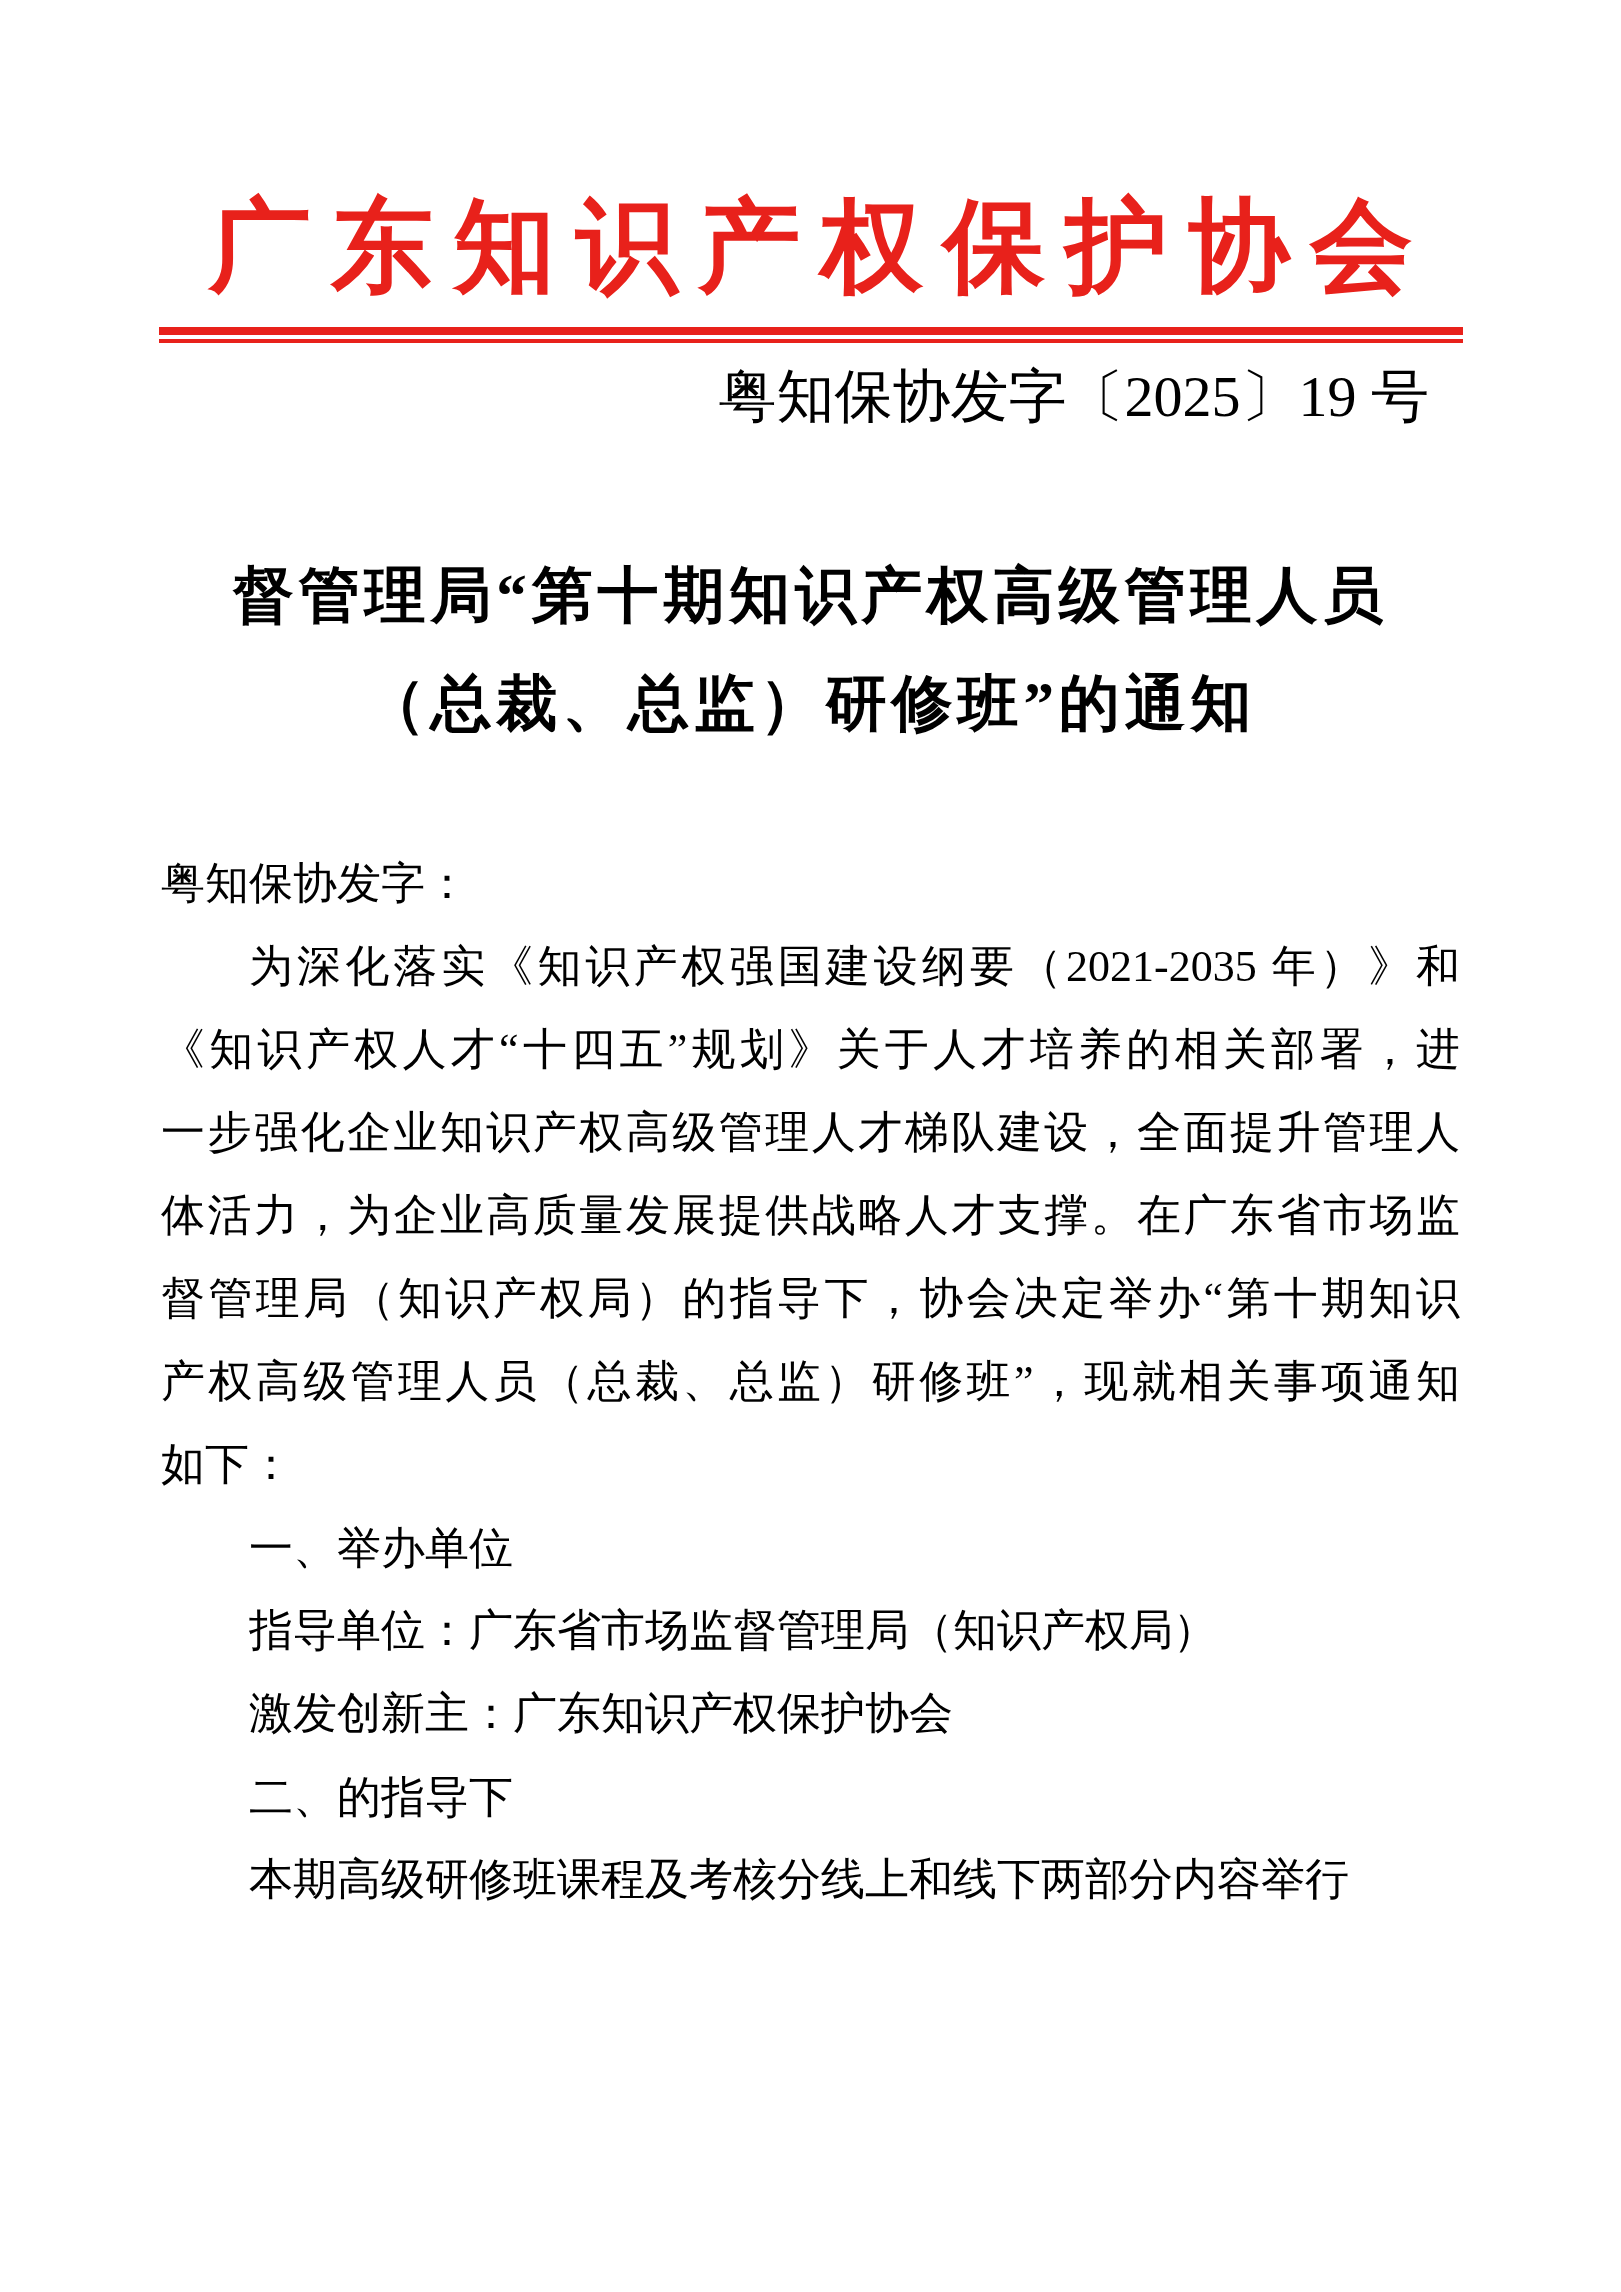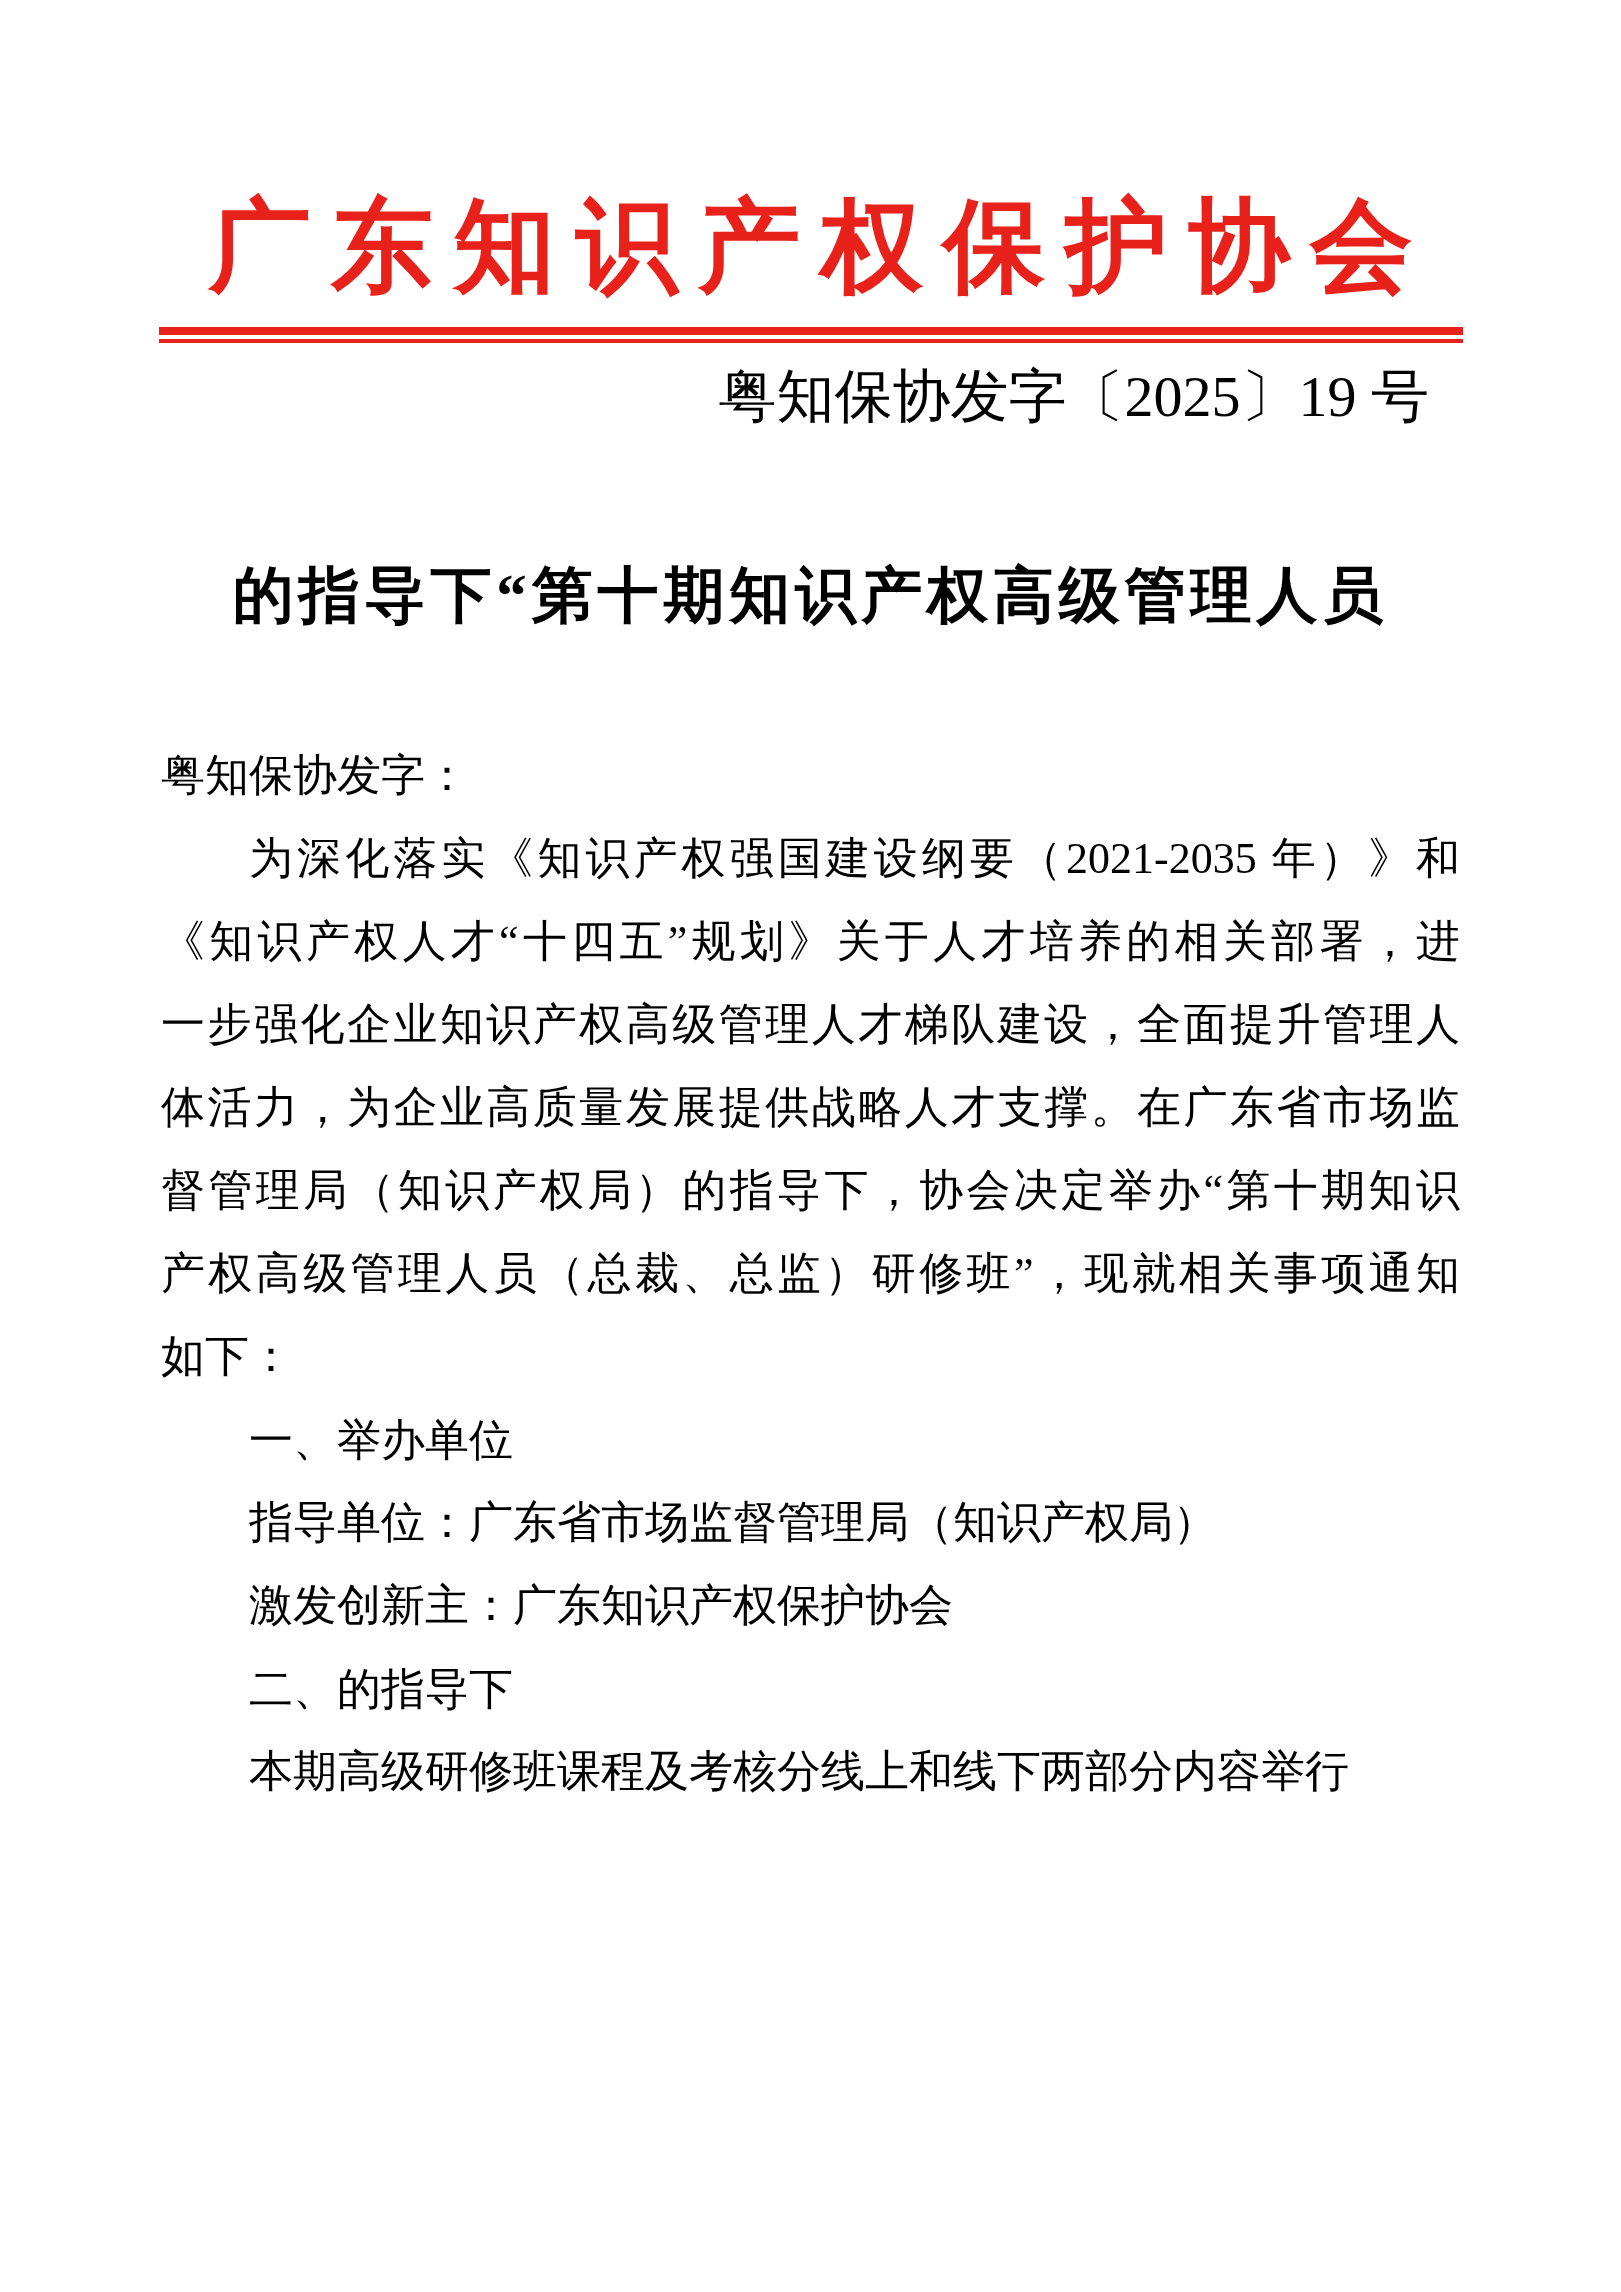--- a/index.html
+++ b/index.html
@@ -83,21 +83,22 @@
 
   <div class="rule-double">
     <div class="rule-thick"></div>
     <div class="rule-gap"></div>
     <div class="rule-thin"></div>
   </div>
 
   <div class="doc-number">粤知保协发字〔2025〕19 号</div>
 
   <div class="main-title">
-    <div>的指导下“第十期知识产权高级管理人员</div>
+    <div>督管理局“第十期知识产权高级管理人员</div>
+    <div>（总裁、总监）研修班”的通知</div>
   </div>
 
   <div class="body-block">
     <div class="line">粤知保协发字：</div>
     <div class="line fill indent">为深化落实《知识产权强国建设纲要（2021-2035 年）》和</div>
     <div class="line fill">《知识产权人才“十四五”规划》关于人才培养的相关部署，进</div>
     <div class="line fill">一步强化企业知识产权高级管理人才梯队建设，全面提升管理人</div>
     <div class="line fill">体活力，为企业高质量发展提供战略人才支撑。在广东省市场监</div>
     <div class="line fill">督管理局（知识产权局）的指导下，协会决定举办“第十期知识</div>
     <div class="line fill">产权高级管理人员（总裁、总监）研修班”，现就相关事项通知</div>

